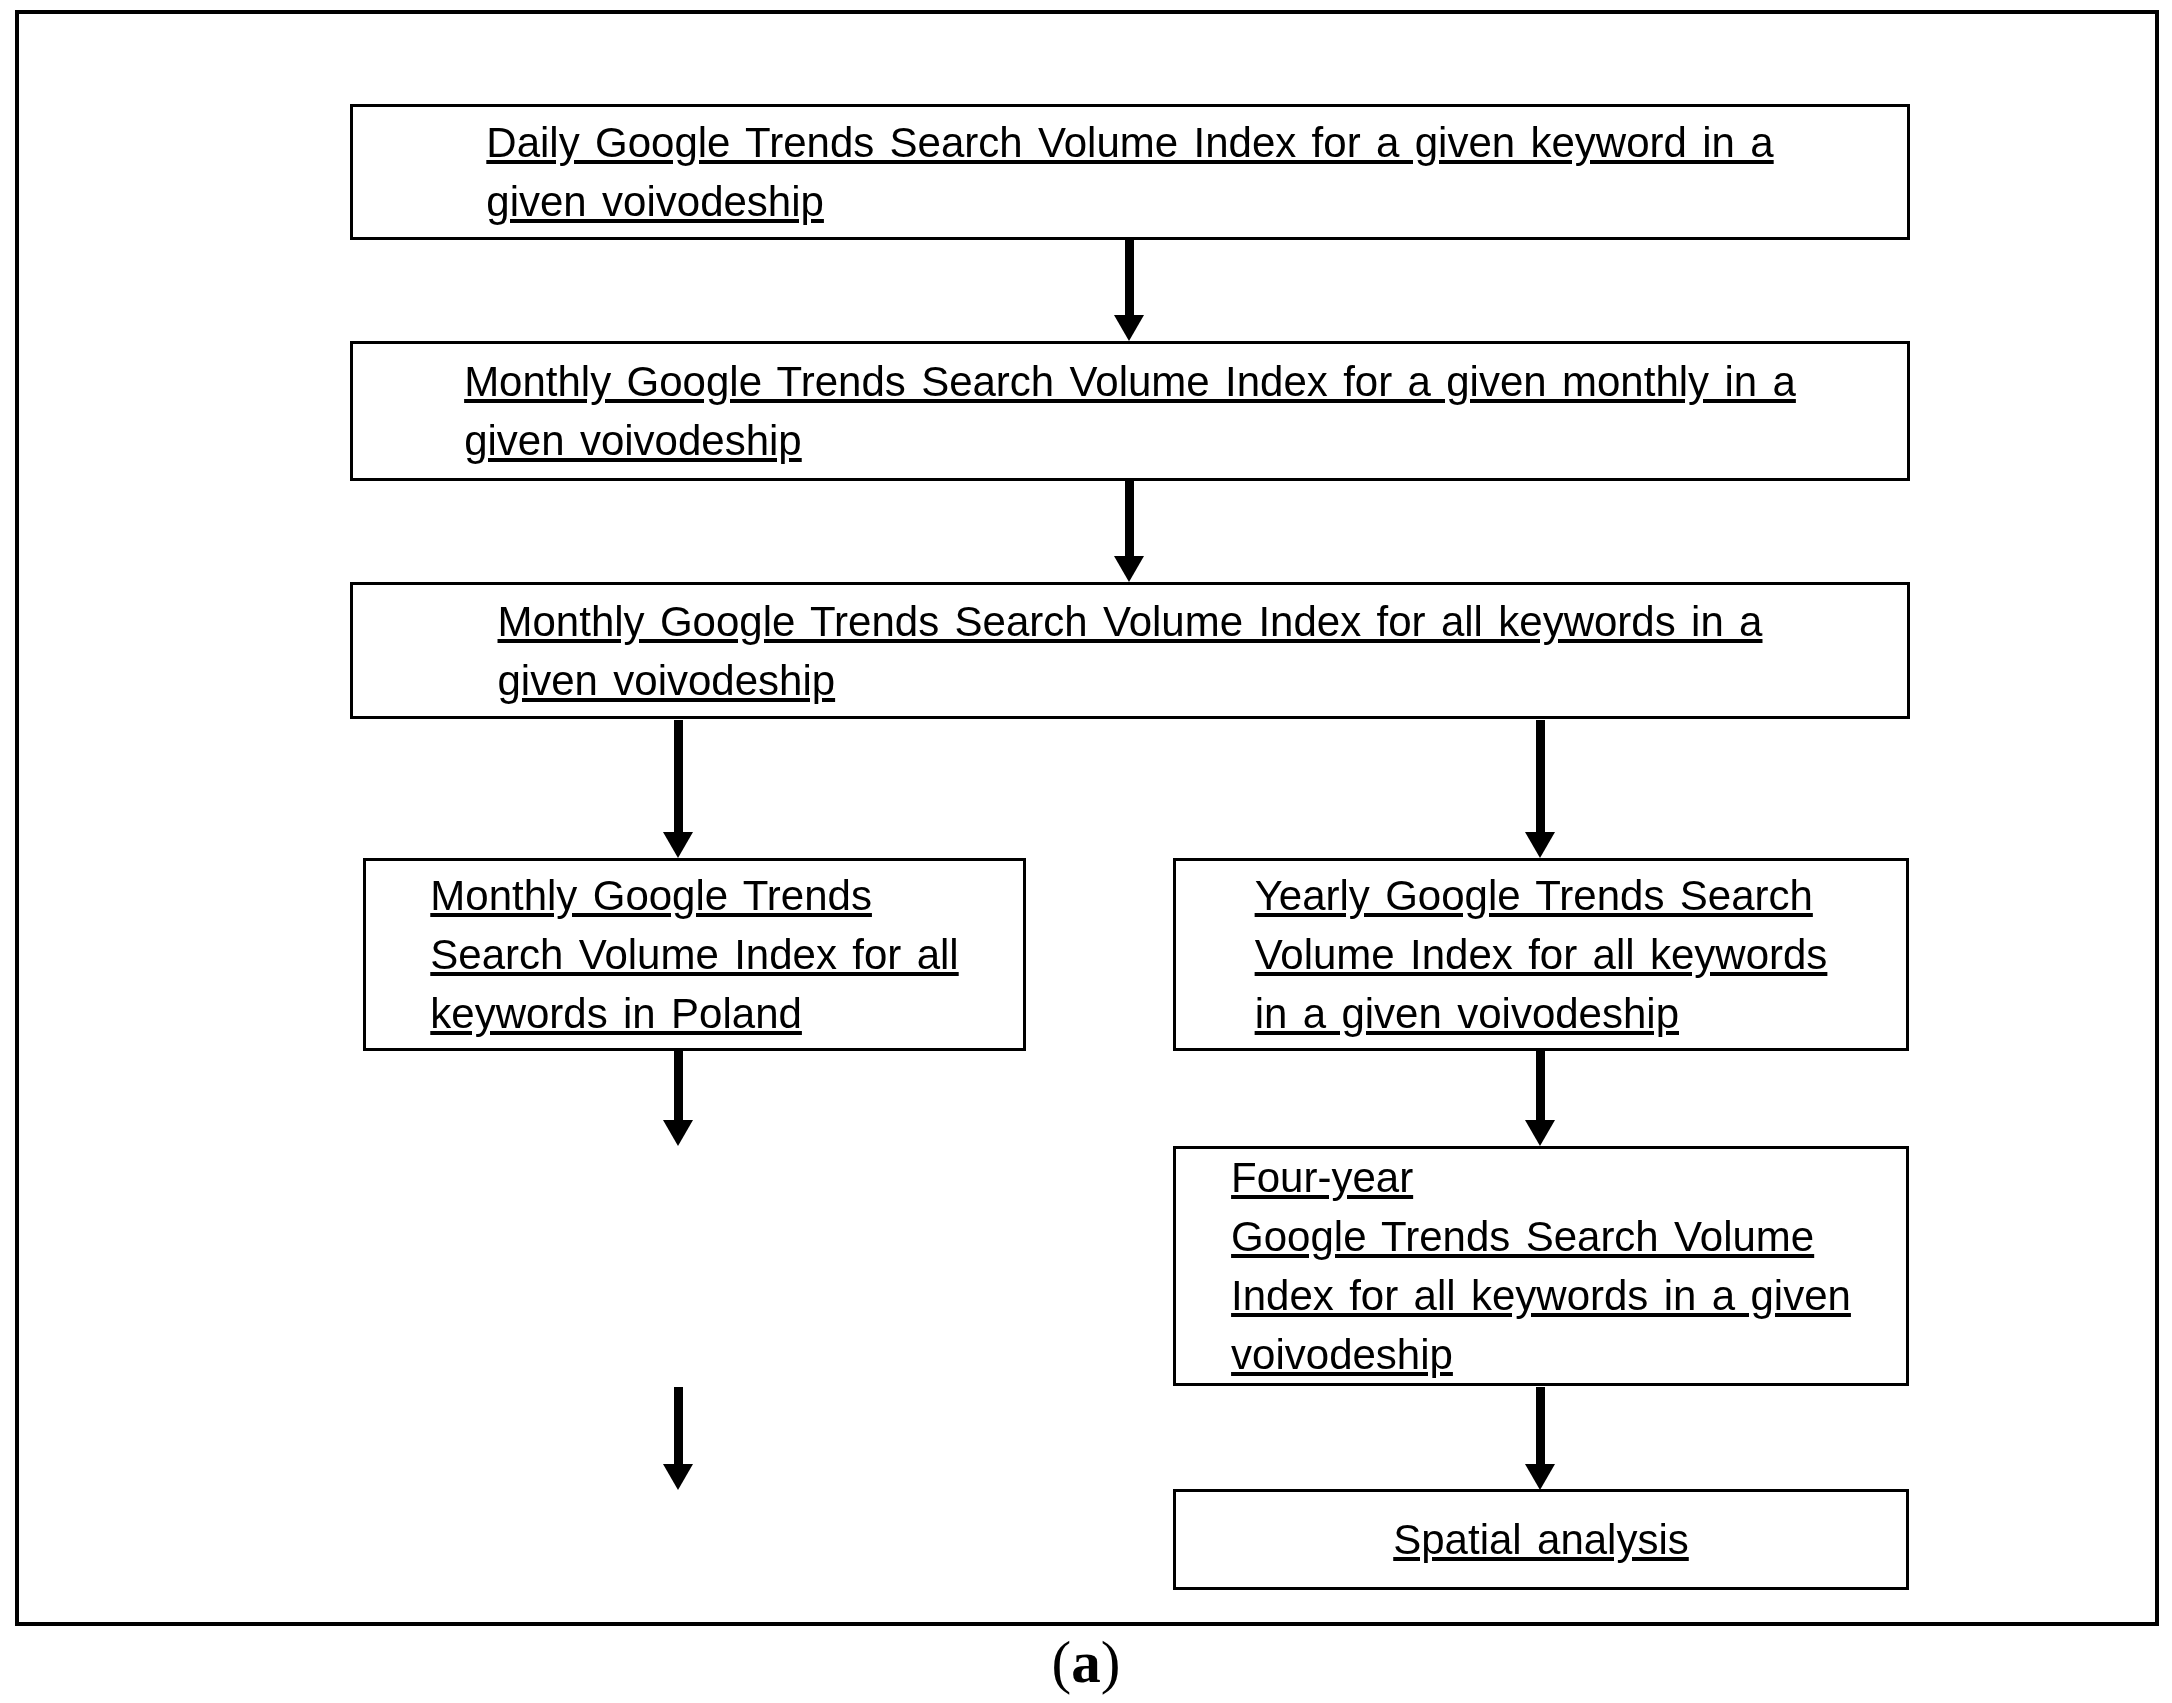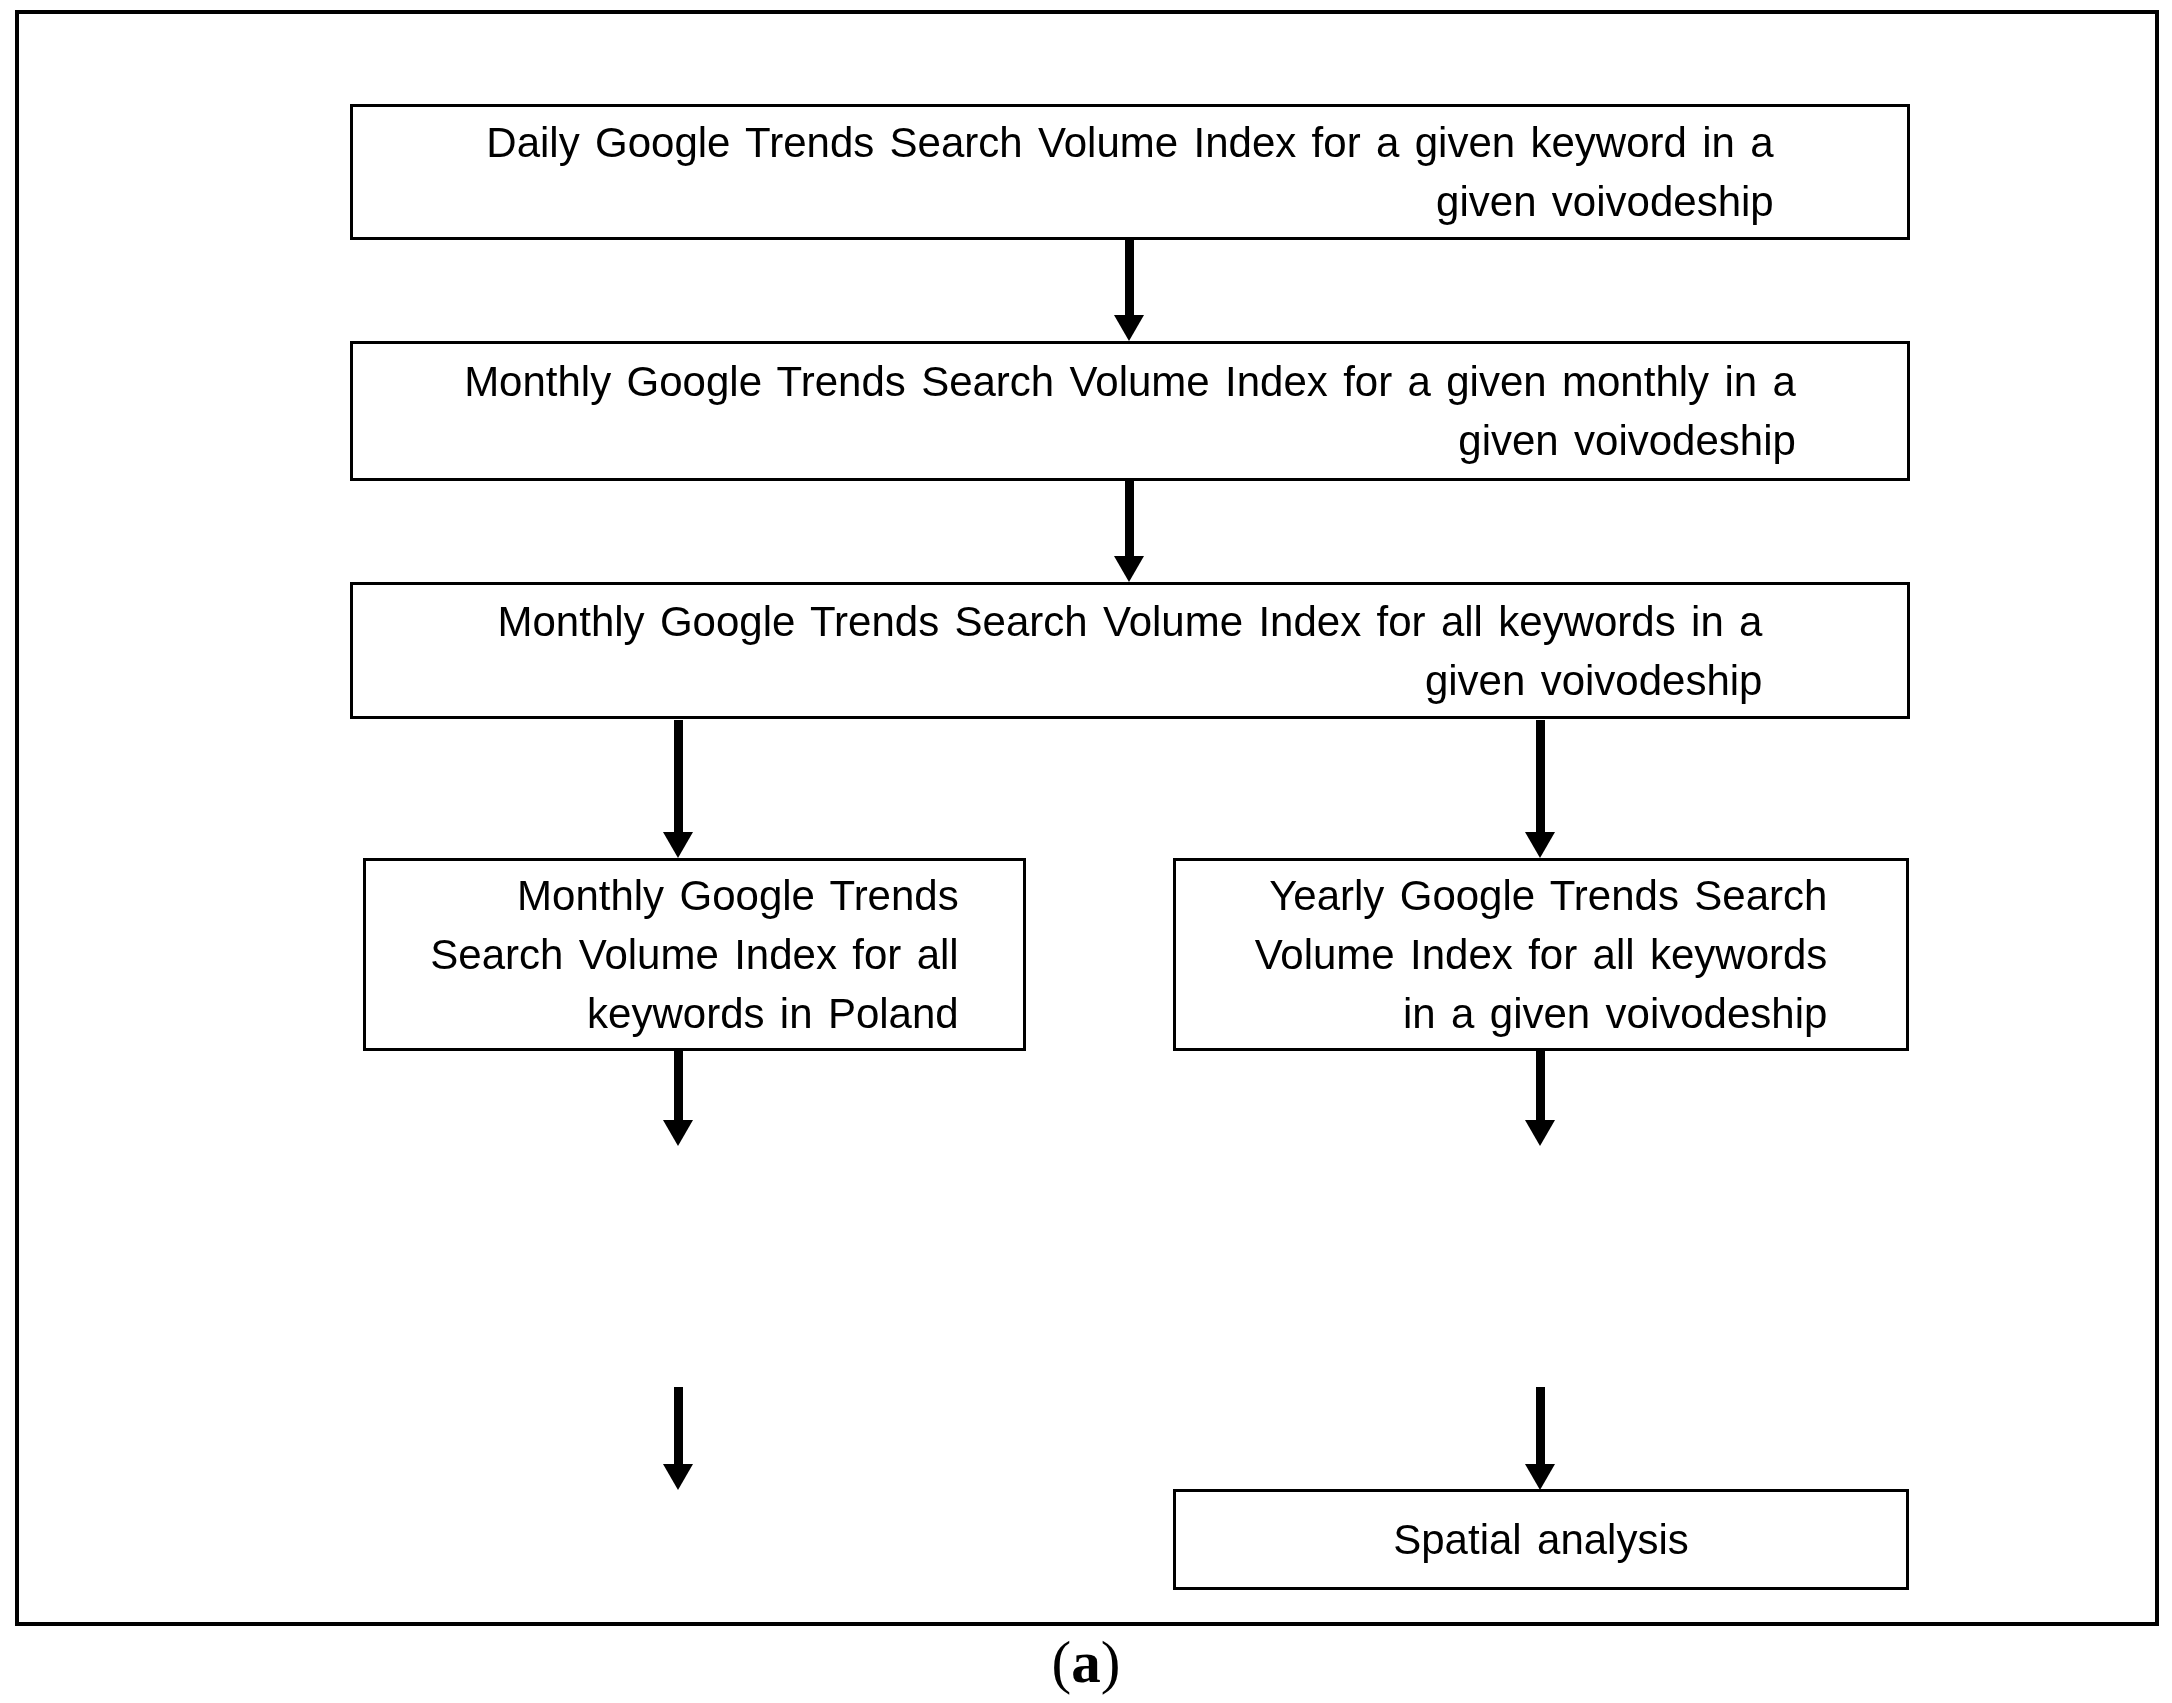--- a/index.html
+++ b/index.html
@@ -26,26 +26,27 @@
     background: #ffffff;
   }
   .node {
     position: absolute;
     box-sizing: border-box;
     border: 3.1px solid #000000;
     background: #ffffff;
     display: flex;
     align-items: center;
     justify-content: center;
-    text-align: right;
+    text-align: left;
     font-size: 42px;
     line-height: 59px;
     word-spacing: 3.7px;
     white-space: pre-line;
     padding: 0 1px;
+    text-decoration: underline;
   }
   
   .node.wide  { left: 350px;  width: 1560px; }
   .n-daily    { top: 104px;  height: 136px; }
   .n-monthly-keyword { top: 341px; height: 140px; }
   .n-monthly-all     { top: 582px; height: 137px; }
   
   .node.colL  { left: 363px;  width: 663px; }
   
   .node.colR  { left: 1173px; width: 736px; }
@@ -144,20 +145,24 @@
   <div class="arrow a-left a5">
     <div class="stem"></div>
     <div class="head"></div>
   </div>
   <div class="arrow a-right a5">
     <div class="stem"></div>
     <div class="head"></div>
   </div>
 
 
+  <div class="node colR n-row5">Four-year
+Google Trends Search Volume
+Index for all keywords in a given
+voivodeship</div>
 
   <div class="arrow a-left a7">
     <div class="stem"></div>
     <div class="head"></div>
   </div>
   <div class="arrow a-right a7">
     <div class="stem"></div>
     <div class="head"></div>
   </div>
 

